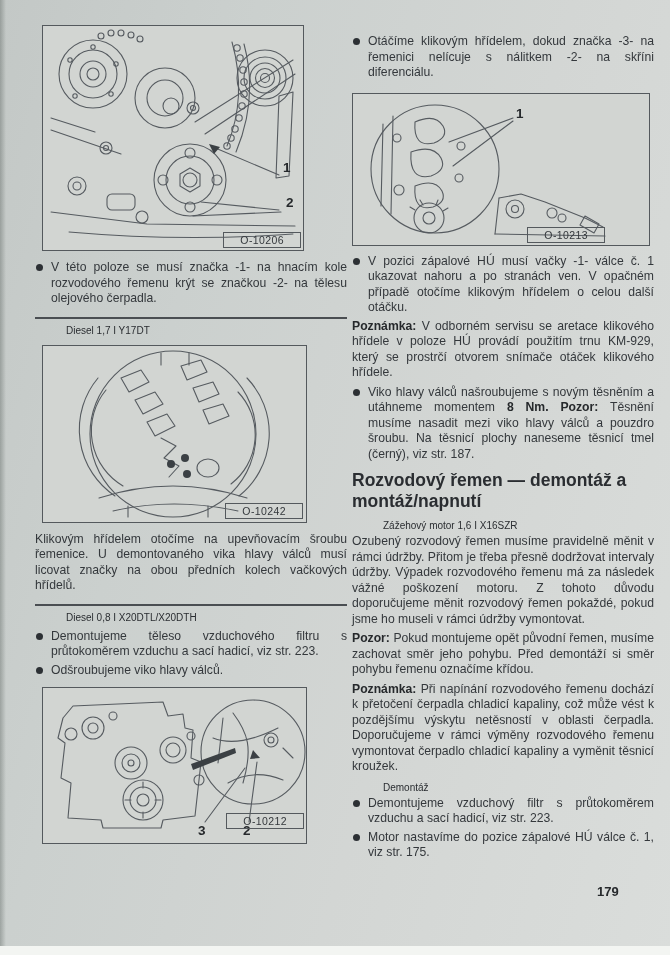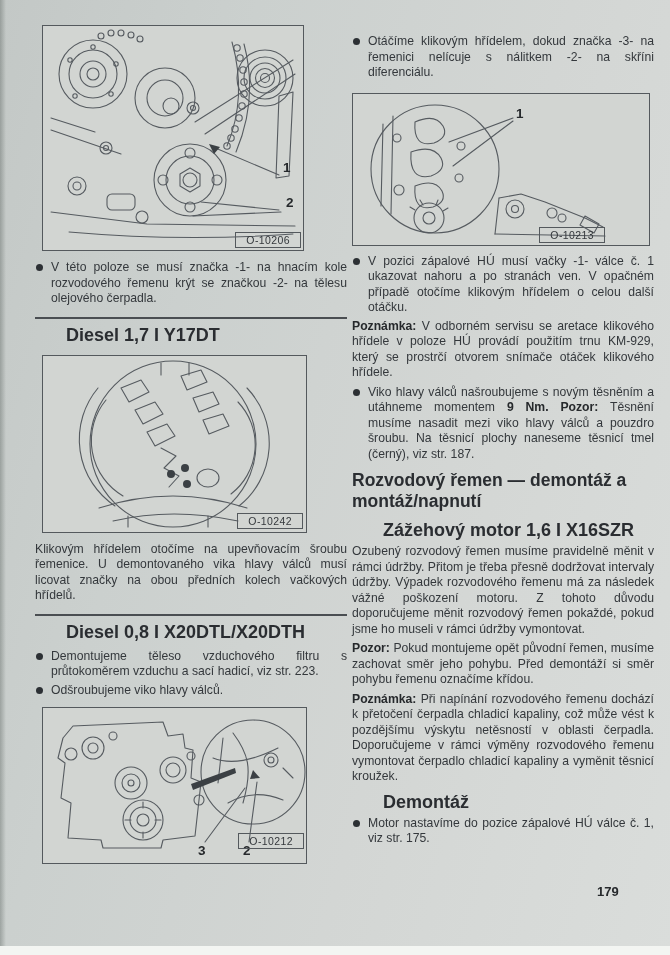--- a/index.html
+++ b/index.html
@@ -13,25 +13,25 @@
     background:linear-gradient(90deg,rgba(40,50,45,.28),rgba(40,50,45,0));}
   #strip-bottom{position:absolute;left:0;bottom:0;width:670px;height:9px;background:#f3f5f2;}
   .col{position:absolute;}
   #col-left{left:35px;top:25px;width:312px;}
   #col-right{left:352px;top:34px;width:302px;}
   p,.btext{font-size:12.2px;line-height:15.5px;text-align:justify;margin:0;}
   p{margin:4px 0;}
   .bullet{display:flex;margin:6px 0 3px 0;}
   .dot{flex:0 0 7px;width:7px;height:7px;border-radius:50%;background:#2c3034;margin:4px 8px 0 1px;}
   .h-big{font-size:17.5px;line-height:21px;font-weight:bold;color:#2a2d31;margin:8px 0 0 0;}
-  .h-sub{font-size:18px;font-weight:bold;color:#2a2d31;margin:6px 0 0 0;padding-left:31px;}
+  .h-sub{font-size:10px;font-weight:normal;color:#2a2d31;margin:6px 0 0 0;padding-left:31px;}
   .rule{border:none;border-top:2px solid #4a4e52;margin:10px 0 0 0;}
   .fig{position:relative;border:1.4px solid #54595d;background:#d2d5d2;}
   .figcode{position:absolute;border:1px solid #54595d;font-size:10.5px;line-height:14px;
-    padding:0 10px;letter-spacing:.4px;color:#34383c;background:transparent;}
+    padding:0 16px;letter-spacing:.4px;color:#34383c;background:transparent;}
   .callout{position:absolute;font-size:13.5px;font-weight:bold;color:#26292c;line-height:14px;}
   svg{display:block;}
   .ln{stroke:#565b60;stroke-width:1.1;fill:none;stroke-linecap:round;stroke-linejoin:round;}
   .filldark{fill:#3b4044;stroke:none;}
   #page-number{position:absolute;left:597px;top:884px;font-size:13px;font-weight:bold;color:#26292c;}
   b{color:#26292c;}
 </style>
 </head>
 <body>
 
@@ -264,33 +264,37 @@
 
     <div class="bullet" style="margin-top:8px;">
       <span class="dot"></span>
       <div class="btext">V pozici zápalové HÚ musí vačky -1- válce č. 1 ukazovat nahoru a po stranách ven. V opačném případě otočíme klikovým hřídelem o celou další otáčku.</div>
     </div>
 
     <p style="margin-top:3px;"><b>Poznámka:</b><span> V odborném servisu se aretace klikového hřídele v poloze HÚ provádí použitím trnu KM-929, který se prostrčí otvorem snímače otáček klikového hřídele.</span></p>
 
     <div class="bullet" style="margin-top:3px;">
       <span class="dot"></span>
-      <div class="btext"><span>Viko hlavy válců našroubujeme s novým těsněním a utáhneme momentem </span><b>9 Nm.</b><span> </span><b>Pozor:</b><span> Těsnění musíme nasadit mezi viko hlavy válců a pouzdro šroubu. Na těsnicí plochy naneseme těsnicí tmel (černý), viz str. 187.</span></div>
+      <div class="btext"><span>Viko hlavy válců našroubujeme s novým těsněním a utáhneme momentem </span><b>8 Nm.</b><span> </span><b>Pozor:</b><span> Těsnění musíme nasadit mezi viko hlavy válců a pouzdro šroubu. Na těsnicí plochy naneseme těsnicí tmel (černý), viz str. 187.</span></div>
     </div>
 
     <div class="h-big">Rozvodový řemen — demontáž a montáž/napnutí</div>
     <div class="h-sub" style="margin-top:8px;">Zážehový motor 1,6 I X16SZR</div>
 
     <p style="margin-top:3px;">Ozubený rozvodový řemen musíme pravidelně měnit v rámci údržby. Přitom je třeba přesně dodržovat intervaly údržby. Výpadek rozvodového řemenu má za následek vážné poškození motoru. Z tohoto důvodu doporučujeme měnit rozvodový řemen pokaždé, pokud jsme ho museli v rámci údržby vymontovat.</p>
     <p style="margin-top:4px;"><b>Pozor:</b><span> Pokud montujeme opět původní řemen, musíme zachovat směr jeho pohybu. Před demontáží si směr pohybu řemenu označíme křídou.</span></p>
     <p style="margin-top:4px;"><b>Poznámka:</b><span> Při napínání rozvodového řemenu dochází k přetočení čerpadla chladicí kapaliny, což může vést k pozdějšímu výskytu netěsností v oblasti čerpadla. Doporučujeme v rámci výměny rozvodového řemenu vymontovat čerpadlo chladicí kapaliny a vyměnit těsnicí kroužek.</span></p>
 
     <div class="h-sub" style="margin-top:7px;">Demontáž</div>
 
     <div class="bullet" style="margin-top:3px;">
       <span class="dot"></span>
+      <div class="btext">Demontujeme vzduchový filtr s průtokoměrem vzduchu a sací hadicí, viz str. 223.</div>
+    </div>
+    <div class="bullet" style="margin-top:3px;">
+      <span class="dot"></span>
       <div class="btext">Motor nastavíme do pozice zápalové HÚ válce č. 1, viz str. 175.</div>
     </div>
   </div>
 
   <div id="page-number">179</div>
   <div id="strip-bottom"></div>
 </div>
 
 </body></html>

